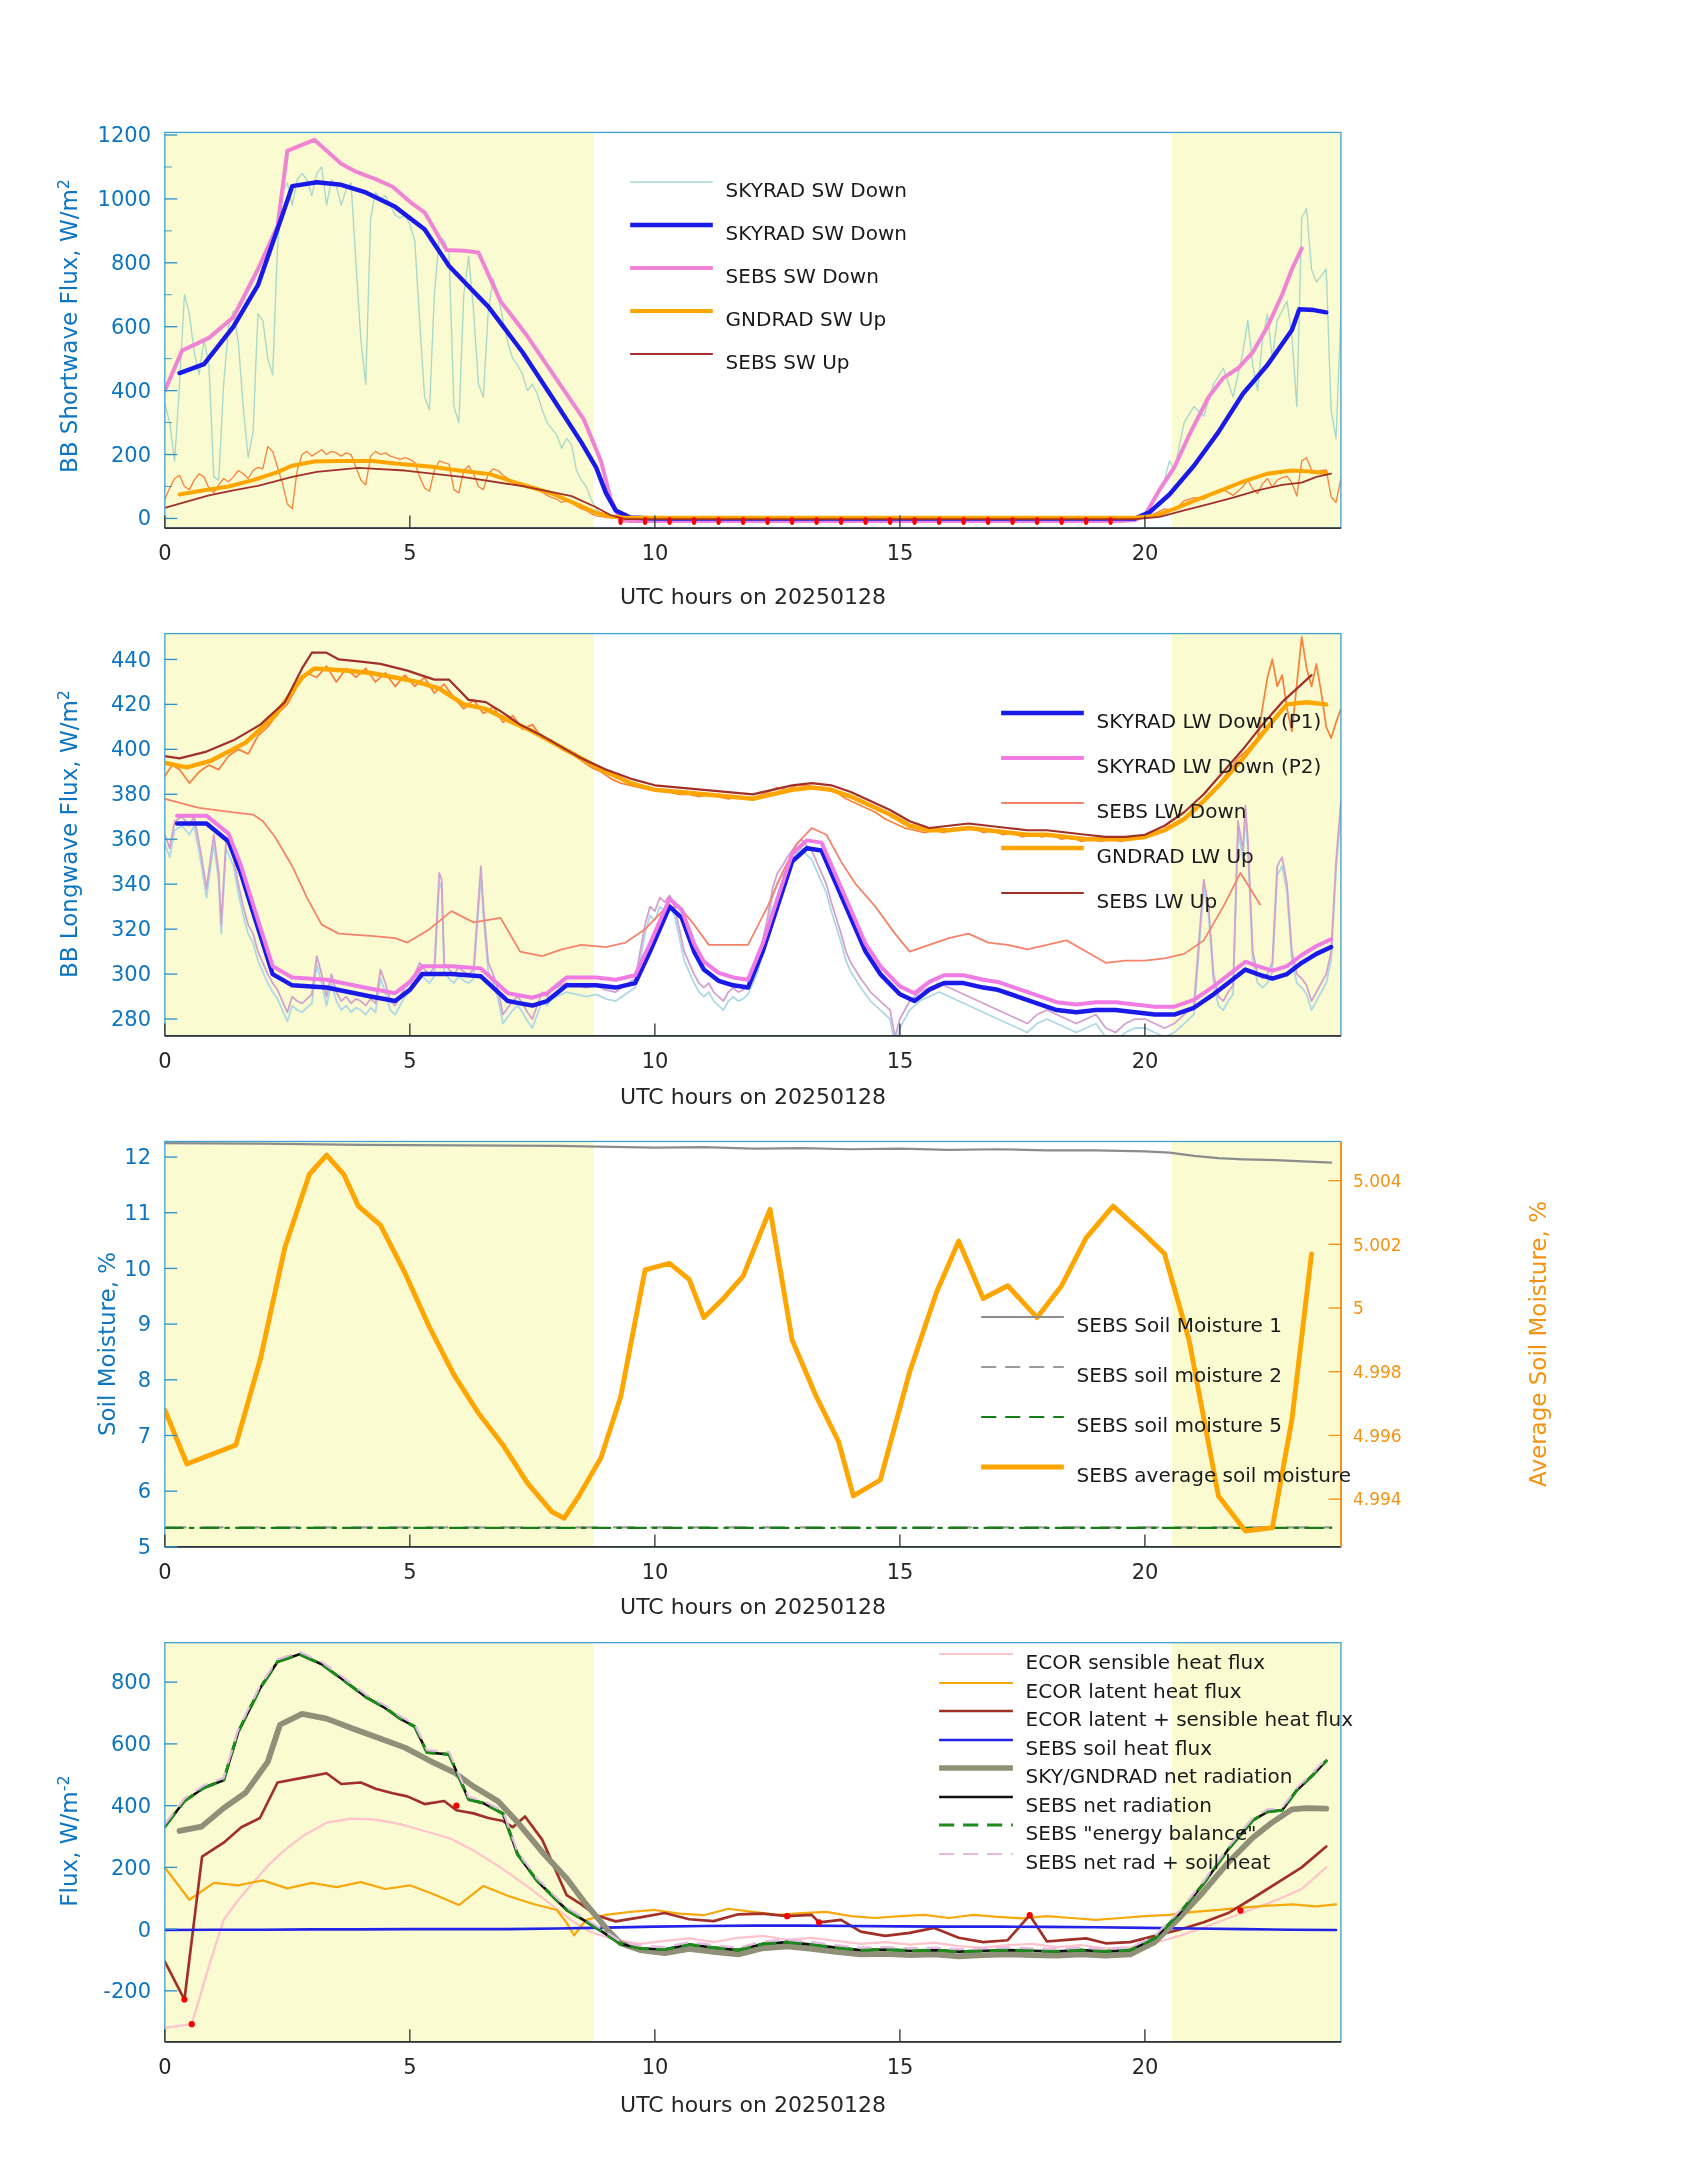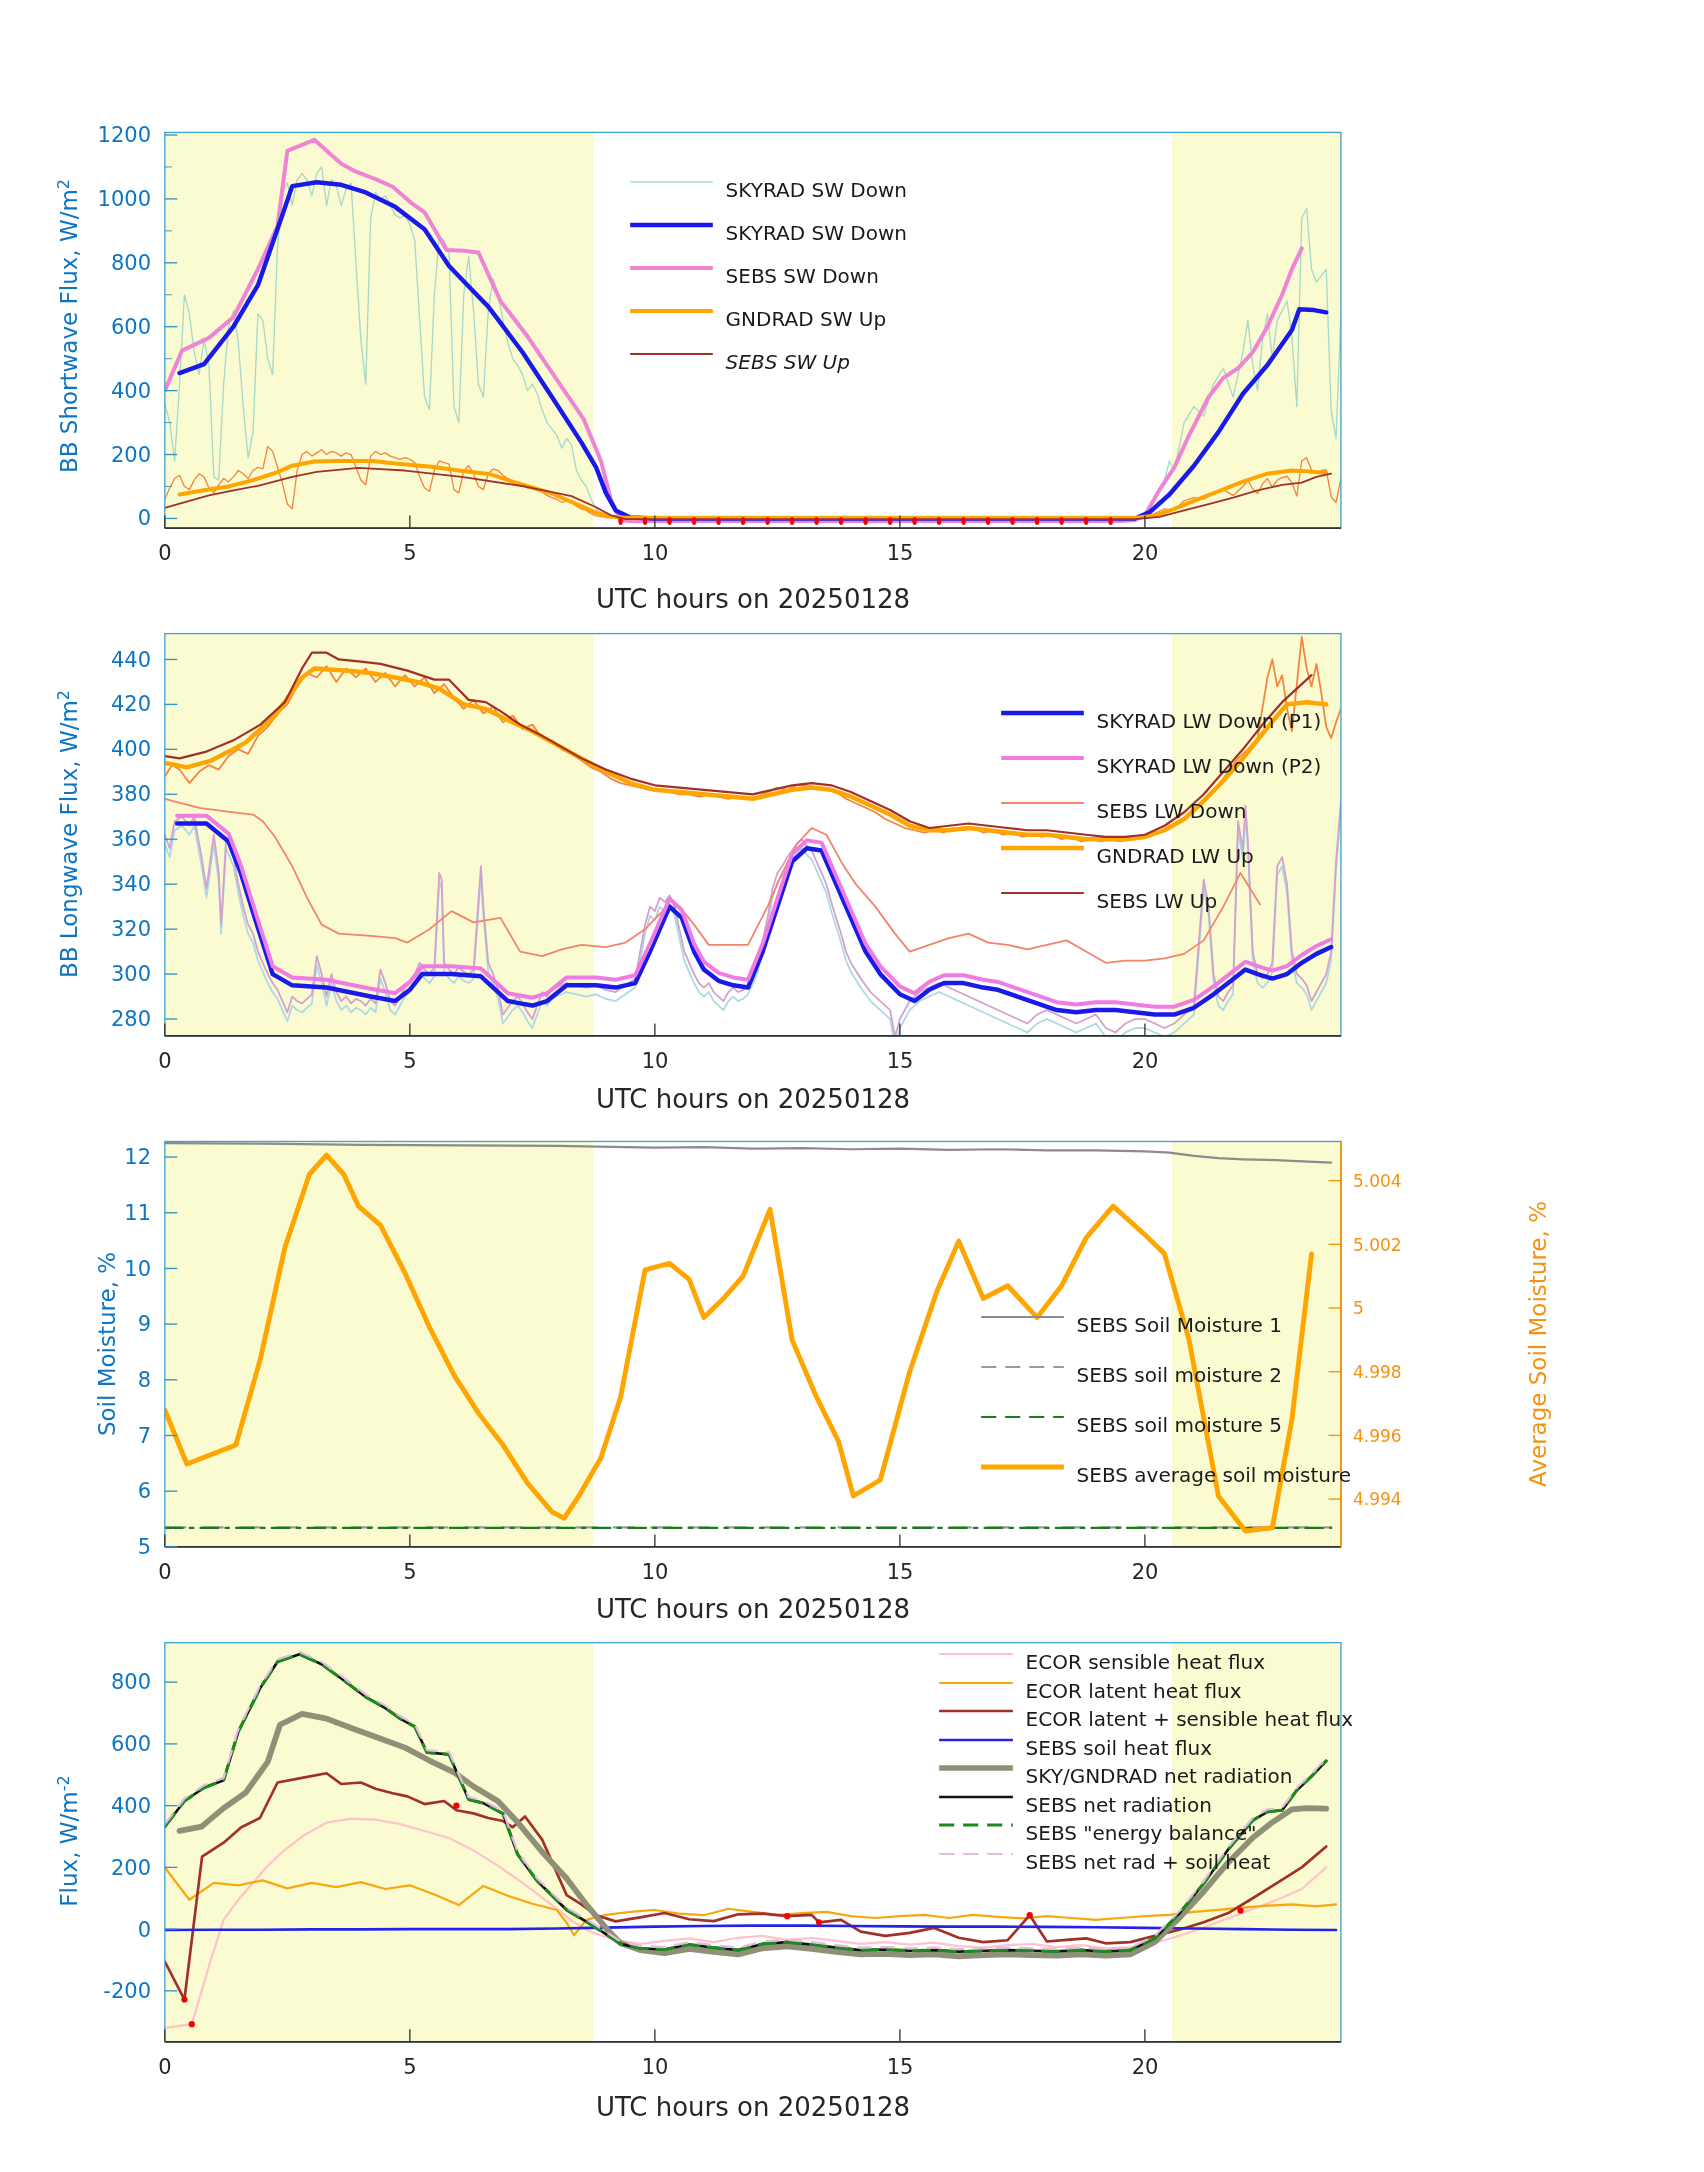--- a/index.html
+++ b/index.html
@@ -2,21 +2,21 @@
 <html style="font-size:7.1px"><head>
 <meta charset="utf-8">
 <style>
   html,body{margin:0;padding:0;background:#fff;font-family:"DejaVu Sans","Liberation Sans",sans-serif;}
   #fig{position:relative;width:1704px;height:2172px;background:#fff;overflow:hidden;}
   #fig-svg{position:absolute;left:0;top:0;}
   .ylabel{position:absolute;transform:translate(-50%,-50%) rotate(-90deg);white-space:nowrap;
           font-size:23px;color:#0E76C1;}
   .ylabel sup{font-size:16px;}
   .ylabel.orange{color:#F5920F;}
-  .xlabel{position:absolute;transform:translate(-50%,0);white-space:nowrap;font-size:26px;color:#262626;}
+  .xlabel{position:absolute;transform:translate(-50%,0);white-space:nowrap;font-size:22px;color:#262626;}
   .ytick{position:absolute;width:98px;text-align:right;font-size:21px;color:#0E76C1;transform:translate(0,-50%);}
   .ytick2{position:absolute;width:116px;text-align:left;font-size:17px;color:#F5920F;transform:translate(0,-50%);}
   .xtick{position:absolute;width:89px;text-align:center;font-size:21px;color:#262626;transform:translate(-50%,0);}
   .legend{position:absolute;}
   .lrow{display:flex;align-items:flex-start;}
   .lrow svg{flex:0 0 auto;margin-right:11.6px;}
   .lrow span{font-size:20px;color:#1a1a1a;white-space:nowrap;}
 </style>
 </head>
 <body>
@@ -219,21 +219,21 @@
           <line x1="2" y1="9" x2="188" y2="9" stroke="#EF84D5" stroke-width="9"></line>
         </svg>
         <span>SEBS SW Down</span>
       </div>
       <div class="lrow" style="height: 43px;">
         <svg width="85" height="8" viewBox="0 0 190 18">
           <line x1="2" y1="9" x2="188" y2="9" stroke="#FFA500" stroke-width="9"></line>
         </svg>
         <span>GNDRAD SW Up</span>
       </div>
-      <div class="lrow" style="height: 43px; font-style: italic;">
+      <div class="lrow" style="height: 43px;">
         <svg width="85" height="8" viewBox="0 0 190 18">
           <line x1="2" y1="9" x2="188" y2="9" stroke="#A13028" stroke-width="4"></line>
         </svg>
         <span>SEBS SW Up</span>
       </div>
     </div>
   <div class="legend" id="lg1" style="left: 1000px; top: 709px;">
       <div class="lrow" style="height: 45px;">
         <svg width="85" height="8" viewBox="0 0 190 18">
           <line x1="2" y1="9" x2="188" y2="9" stroke="#1A1AE8" stroke-width="10"></line>

